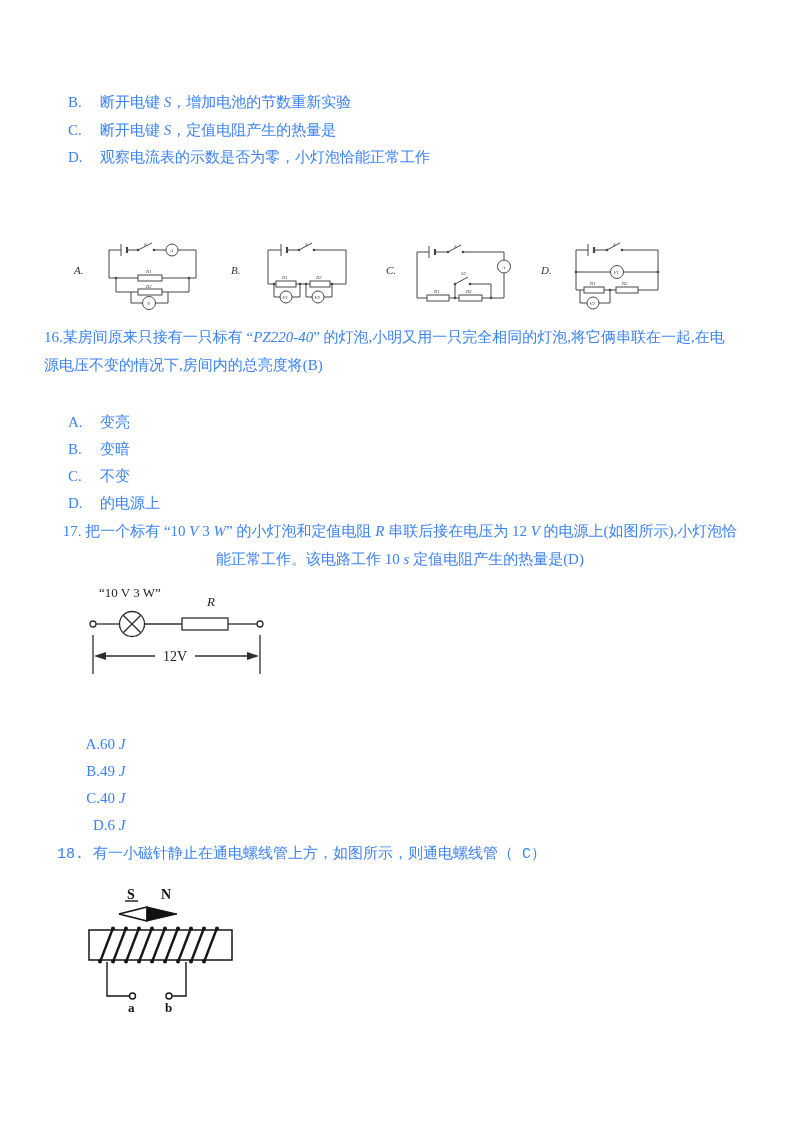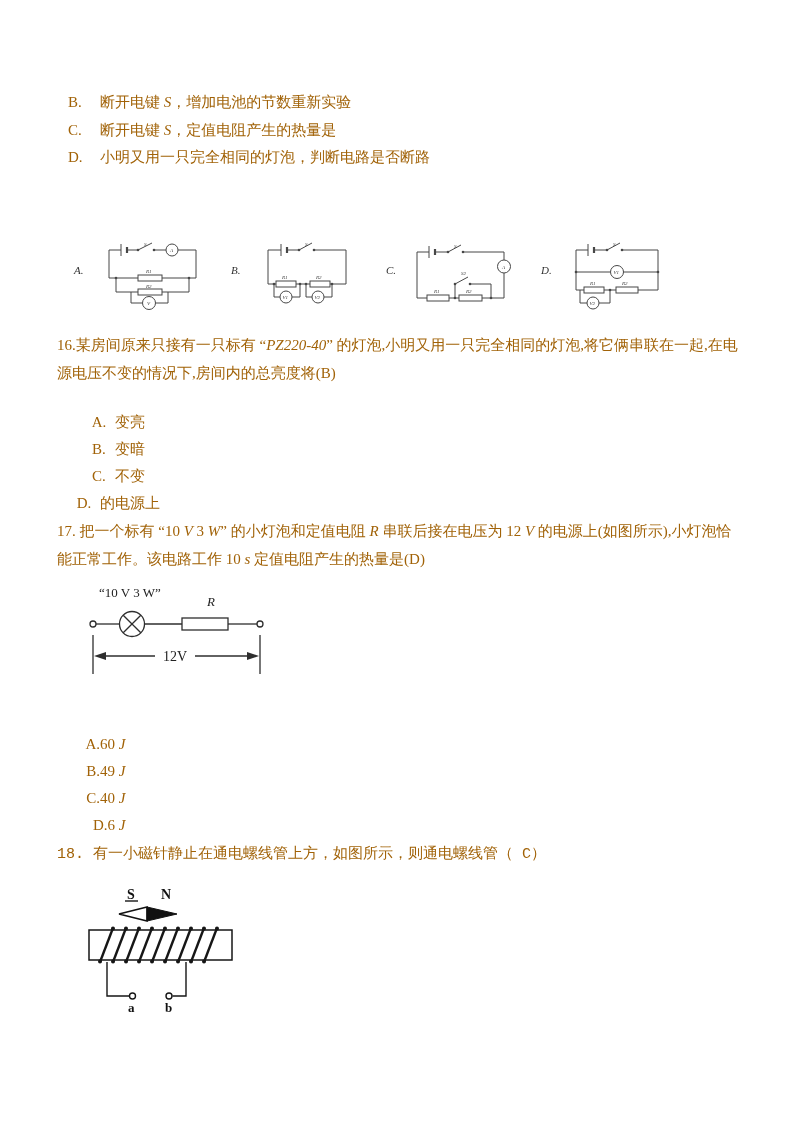--- a/index.html
+++ b/index.html
@@ -2,21 +2,21 @@
 <html><head>
 <meta charset="utf-8">
 <style>
   * { margin:0; padding:0; box-sizing:border-box; }
   html,body { background:#fff; }
   #page {
     position:relative; width:794px; height:1123px; background:#ffffff;
     font-family:"Liberation Serif","DejaVu Serif",serif;
     color:#1b1b1b; overflow:hidden;
   }
-  .tblock { position:absolute; font-size:15px; line-height:27.5px; color:#a16207; }
+  .tblock { position:absolute; font-size:15px; line-height:27.5px; color:#3b82f6; }
   .opt-row { white-space:nowrap; }
   .opt-label { display:inline-block; width:32px; }
   .run-i { font-style:italic; }
   .run-sub { font-size:10px; vertical-align:sub; }
   
   #circuits15 { position:absolute; left:68px; top:240px; width:680px; height:80px; }
   .cgroup { position:absolute; top:0; }
   .clabel { position:absolute; left:0; top:24px; font-size:11px; font-style:italic; color:#333; }
   .cgroup svg { margin-left:17px; display:block; }
   svg .wire { stroke:#474747; stroke-width:1; fill:none; }
@@ -43,21 +43,21 @@
 <div id="page">
 
   <div class="tblock" style="left:68px; top:89px;">
     <div class="opt-row">
       <span class="opt-label">B.</span><span><span>断开电键 </span><span class="run-i">S</span><span>，增加电池的节数重新实验</span></span>
     </div>
     <div class="opt-row">
       <span class="opt-label">C.</span><span><span>断开电键 </span><span class="run-i">S</span><span>，定值电阻产生的热量是</span></span>
     </div>
     <div class="opt-row">
-      <span class="opt-label">D.</span><span><span>小明又用一只完全相同的灯泡，判断电路是否断路</span></span>
+      <span class="opt-label">D.</span><span><span>观察电流表的示数是否为零，小灯泡恰能正常工作</span></span>
     </div>
   </div>
 
 
   <div id="circuits15">
 
     <div class="cgroup" style="left:6px;">
       <span class="clabel">A.</span>
       <svg width="115" height="72" viewBox="0 0 115 72">
         <line class="wire" x1="18" y1="10" x2="30" y2="10"></line>
@@ -242,38 +242,38 @@
         <g>
           <circle class="comp" cx="35" cy="63" r="6"></circle>
           <text class="lbl-s" x="31.5" y="65">V2</text>
         </g>
         <line class="wire" x1="41" y1="63" x2="52" y2="63"></line>
         <line class="wire" x1="52" y1="63" x2="52" y2="50"></line>
       </svg>
     </div>
   </div>
 
-  <div class="tblock" style="left:57px; top:324px; width:684px;margin-top:8px;"><span>16.某房间原来只接有一只标有 “</span><span class="run-i">PZ220-40</span><span>” 的灯泡,小明又用一只完全相同的灯泡,将它俩串联在一起,在电源电压不变的情况下,房间内的总亮度将(B)</span></div>
-
-  <div class="tblock" style="left:68px; top:409px; line-height:27px;text-align:center;">
+  <div class="tblock" style="left:44px; top:324px; width:684px;"><span>16.某房间原来只接有一只标有 “</span><span class="run-i">PZ220-40</span><span>” 的灯泡,小明又用一只完全相同的灯泡,将它俩串联在一起,在电源电压不变的情况下,房间内的总亮度将(B)</span></div>
+
+  <div class="tblock" style="left:68px; top:409px; line-height:27px;">
     <div class="opt-row">
       <span class="opt-label">A.</span><span><span>变亮</span></span>
     </div>
     <div class="opt-row">
       <span class="opt-label">B.</span><span><span>变暗</span></span>
     </div>
     <div class="opt-row">
       <span class="opt-label">C.</span><span><span>不变</span></span>
     </div>
     <div class="opt-row">
       <span class="opt-label">D.</span><span><span>的电源上</span></span>
     </div>
   </div>
 
-  <div class="tblock" style="left:57px; top:518px; width:686px;"><span>17. 把一个标有 “10 </span><span class="run-i">V</span><span> 3 </span><span class="run-i">W</span><span>” 的小灯泡和定值电阻 </span><span class="run-i">R</span><span> 串联后接在电压为 12 </span><span class="run-i">V</span><span> 的电源上(如图所示),小灯泡恰能正常工作。该电路工作 10 </span><span class="run-i">s</span><span> 定值电阻产生的热量是(D)</span></div>
+  <div class="tblock" style="left:57px; top:518px; width:686px;text-align:center;"><span>17. 把一个标有 “10 </span><span class="run-i">V</span><span> 3 </span><span class="run-i">W</span><span>” 的小灯泡和定值电阻 </span><span class="run-i">R</span><span> 串联后接在电压为 12 </span><span class="run-i">V</span><span> 的电源上(如图所示),小灯泡恰能正常工作。该电路工作 10 </span><span class="run-i">s</span><span> 定值电阻产生的热量是(D)</span></div>
 
   <div id="fig17">
     <svg width="190" height="98" viewBox="0 0 190 98">
       <text x="14" y="15" font-size="13">“10 V 3 W”</text>
       <text x="122" y="24" font-size="13" font-style="italic">R</text>
       <g>
           <circle class="comp2" cx="8" cy="42" r="3"></circle>
         </g>
       <line class="wire2" x1="11" y1="42" x2="34.5" y2="42"></line>
       <g>

